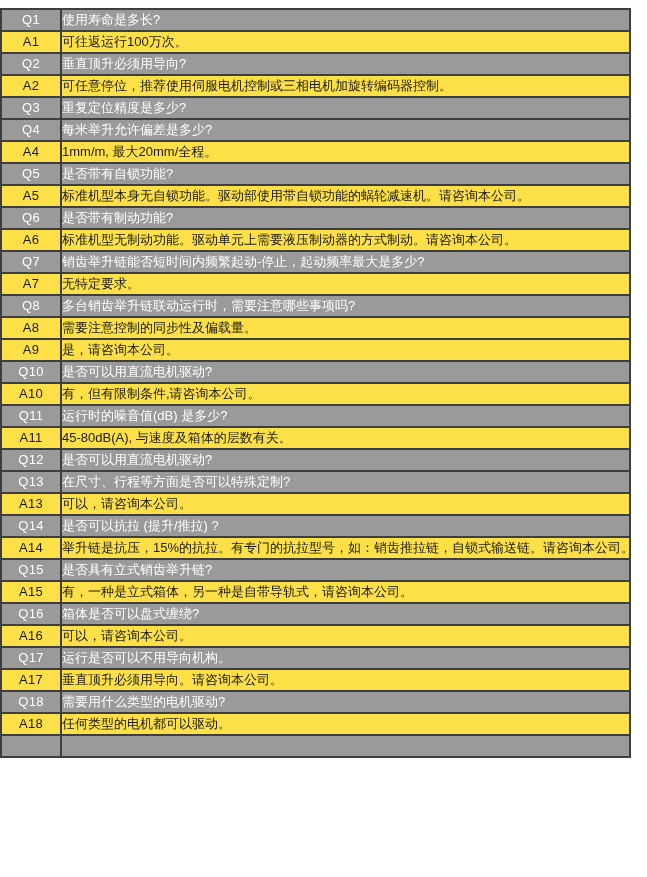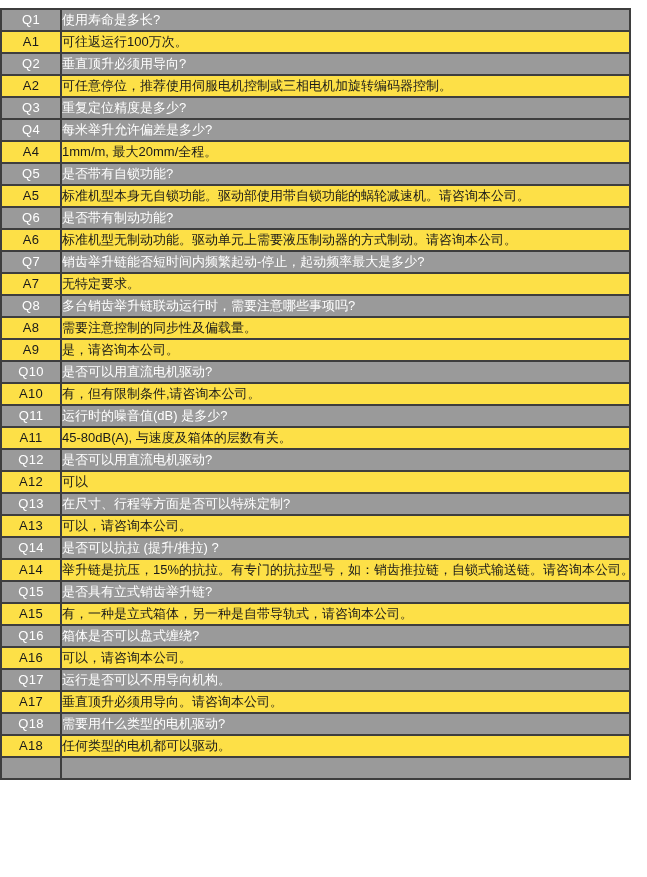--- a/index.html
+++ b/index.html
@@ -135,24 +135,20 @@
           <td class="text-cell">运行时的噪音值(dB) 是多少?</td>
         </tr>
         <tr class="row-answer">
           <td class="label-cell">A11</td>
           <td class="text-cell">45-80dB(A), 与速度及箱体的层数有关。</td>
         </tr>
         <tr class="row-question">
           <td class="label-cell">Q12</td>
           <td class="text-cell">是否可以用直流电机驱动?</td>
         </tr>
-        <tr class="row-answer">
-          <td class="label-cell">A12</td>
-          <td class="text-cell">可以</td>
-        </tr>
         <tr class="row-question">
           <td class="label-cell">Q13</td>
           <td class="text-cell">在尺寸、行程等方面是否可以特殊定制?</td>
         </tr>
         <tr class="row-answer">
           <td class="label-cell">A13</td>
           <td class="text-cell">可以，请咨询本公司。</td>
         </tr>
         <tr class="row-question">
           <td class="label-cell">Q14</td>

